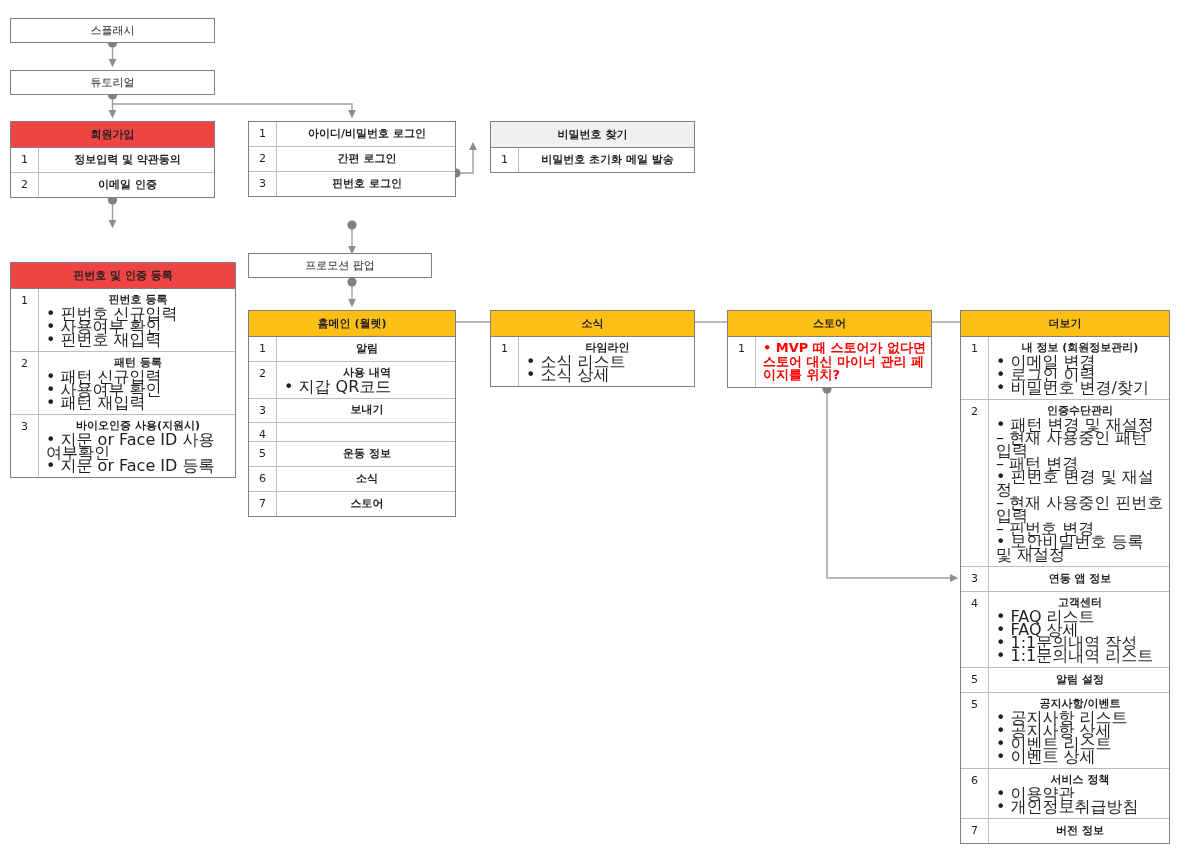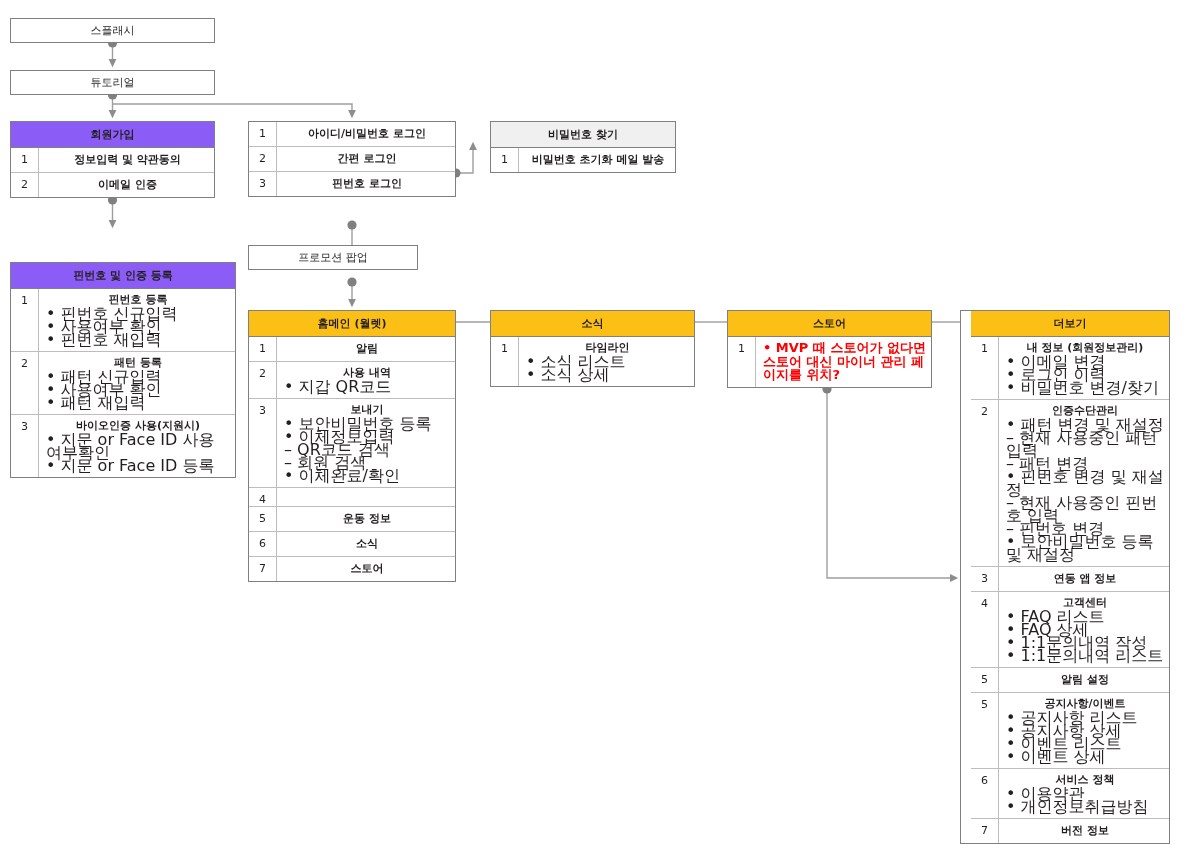--- a/index.html
+++ b/index.html
@@ -27,21 +27,21 @@
 
   
   .tbl{border:1px solid #808080;}
   .tbl .hdr{
     text-align:center;font-weight:bold;font-size:11px;
     padding:5px 2px 5px;
     box-sizing:border-box;
     color:#231f20;
     border-bottom:1px solid #808080;
   }
-  .hdr.orange{background:#8b5cf6;}
+  .hdr.orange{background:#ef4444;}
   .hdr.amber{background:#fcbf15;}
   .hdr.grey{background:#f0f0f0;}
 
   .row{display:flex;border-top:1px solid #bdbdbd;box-sizing:border-box;}
   .row:first-of-type{border-top:none;}
   .row .num{
     width:28px;min-width:28px;
     border-right:1px solid #bdbdbd;
     display:flex;align-items:flex-start;justify-content:center;
     padding-top:5px;
@@ -62,26 +62,26 @@
   .row.single .body{padding:5px 5px 5px 7px;}
   .row.single .title{font-weight:bold;}
   .note{color:#ff0000;font-size:13px;font-weight:bold;line-height:13.5px;}
 
   
   #splash   {left:10px;  top:18px;  width:205px; height:25px;}
   #tutorial {left:10px;  top:70px;  width:205px; height:25px;}
   #signup   {left:10px;  top:121px; width:205px;}
   #pinreg   {left:10px;  top:225px; width:226px;margin-top:37px;}
   #login    {left:248px; top:121px; width:208px;}
-  #findpw   {left:490px; top:121px; width:186px;}
-  #promo    {left:248px; top:245px; width:170px; height:25px;}
+  #findpw   {left:490px; top:121px; width:205px;}
+  #promo    {left:248px; top:253px; width:184px; height:25px;}
   #home     {left:248px; top:310px; width:208px;}
   #news     {left:490px; top:310px; width:205px;}
   #store    {left:727px; top:310px; width:205px;}
-  #more     {left:960px; top:310px; width:210px;padding-left:10px;}
+  #more     {left:960px; top:310px; width:210px;}
 </style>
 </head>
 <body>
 
 <div id="canvas">
 
   <svg class="conn" viewBox="0 0 1192 862">
     <defs>
       <marker id="ah" markerWidth="9" markerHeight="9" refX="4" refY="4.5" orient="auto" markerUnits="userSpaceOnUse">
         <path d="M0,0.6 L8.2,4.5 L0,8.4 z" fill="#8d8d8d"></path>
@@ -239,27 +239,20 @@
             <div class="title">사용 내역</div>
             <ul class="subs">
               <li>• 지갑 QR코드</li>
             </ul>
           </div>
         </div>
         <div class="row">
           <div class="num">3</div>
           <div class="body">
             <div class="title">보내기</div>
-            <ul class="subs">
-              <li>• 보안비밀번호 등록</li>
-              <li>• 이체정보입력</li>
-              <li>– QR코드 검색</li>
-              <li>– 회원 검색</li>
-              <li>• 이체완료/확인</li>
-            </ul>
           </div>
         </div>
         <div class="row">
           <div class="num">4</div>
         </div>
         <div class="row single">
           <div class="num">5</div>
           <div class="body">
             <div class="title">운동 정보</div>
           </div>

